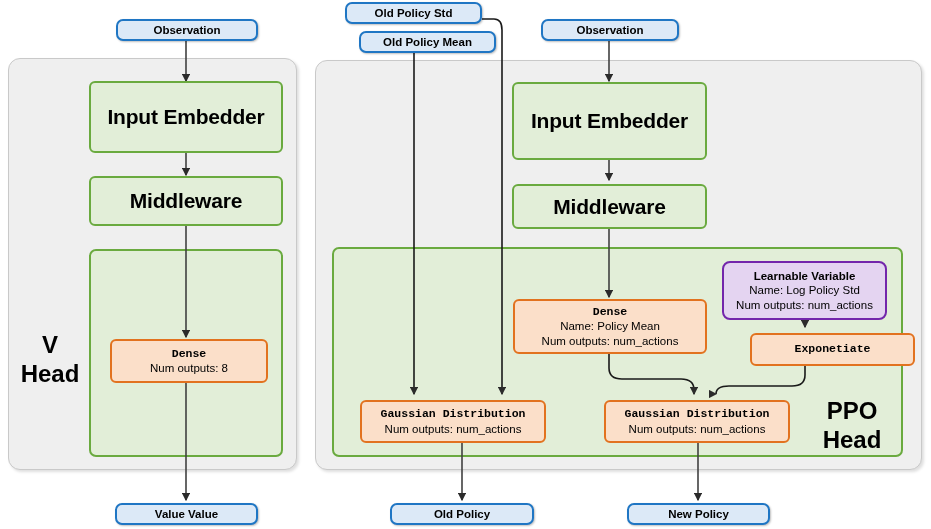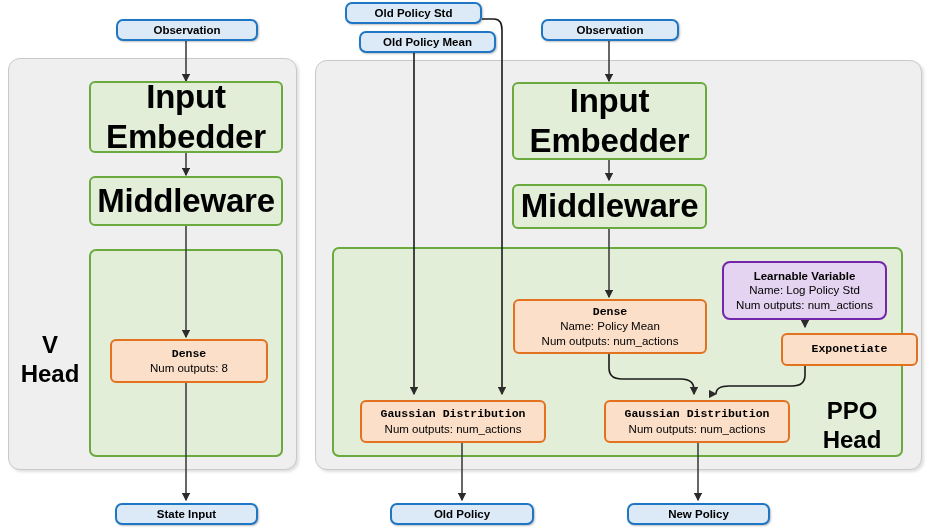--- a/index.html
+++ b/index.html
@@ -51,21 +51,21 @@
     border-radius: 7px;
     font-size: 11.5px;
     font-weight: bold;
     box-shadow: 1px 1px 2px rgba(0,0,0,0.25);
   }
   
   .mod-box {
     background: #e2eed8;
     border: 2px solid #6aaa3f;
     border-radius: 6px;
-    font-size: 33px;
+    font-size: 21px;
     font-weight: bold;
     letter-spacing: -0.2px;
   }
   
   .op-box {
     background: #fbdfc9;
     border: 2px solid #e2721f;
     border-radius: 6px;
     font-size: 11.5px;
   }
@@ -209,36 +209,36 @@
     <span>Name: Policy Mean</span>
     <span>Num outputs: num_actions</span>
   </div>
 
   <div class="node var-box" style="left:722px; top:261px; width:165px; height:59px;">
     <span class="ttl">Learnable Variable</span>
     <span>Name: Log Policy Std</span>
     <span>Num outputs: num_actions</span>
   </div>
 
-  <div class="node op-box" style="left:781px; top:333px; width:137px; height:33px;">
+  <div class="node op-box" style="left:750px; top:333px; width:165px; height:33px;">
     <span class="ttl">Exponetiate</span>
   </div>
 
   <div class="node op-box" style="left:360px; top:400px; width:186px; height:43px;">
     <span class="ttl">Gaussian Distribution</span>
     <span>Num outputs: num_actions</span>
   </div>
 
   <div class="node op-box" style="left:604px; top:400px; width:186px; height:43px;">
     <span class="ttl">Gaussian Distribution</span>
     <span>Num outputs: num_actions</span>
   </div>
 
   <div class="node io-box" style="left:115px; top:503px; width:143px; height:22px;">
-    <span>State Input</span>
+    <span>Value Value</span>
   </div>
 
   <div class="node io-box" style="left:627px; top:503px; width:143px; height:22px;">
     <span>New Policy</span>
   </div>
 
   <div class="node io-box" style="left:390px; top:503px; width:144px; height:22px;">
     <span>Old Policy</span>
   </div>
 

